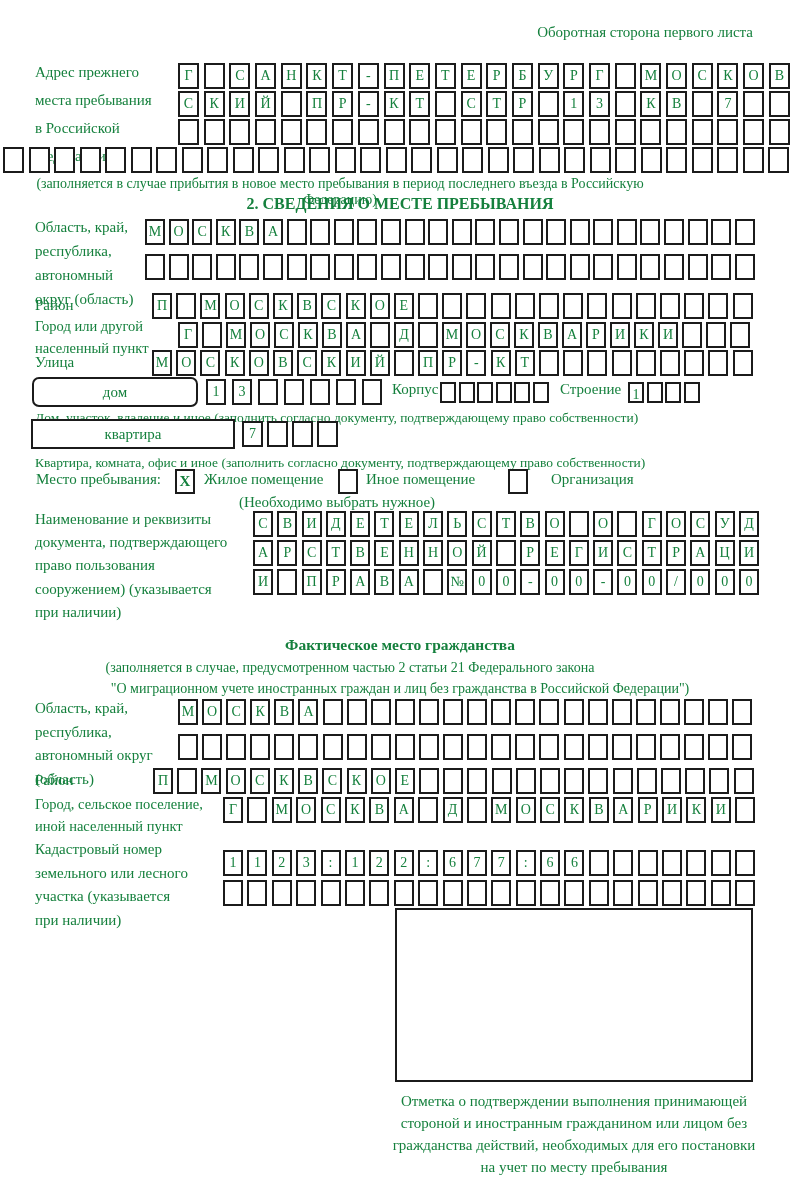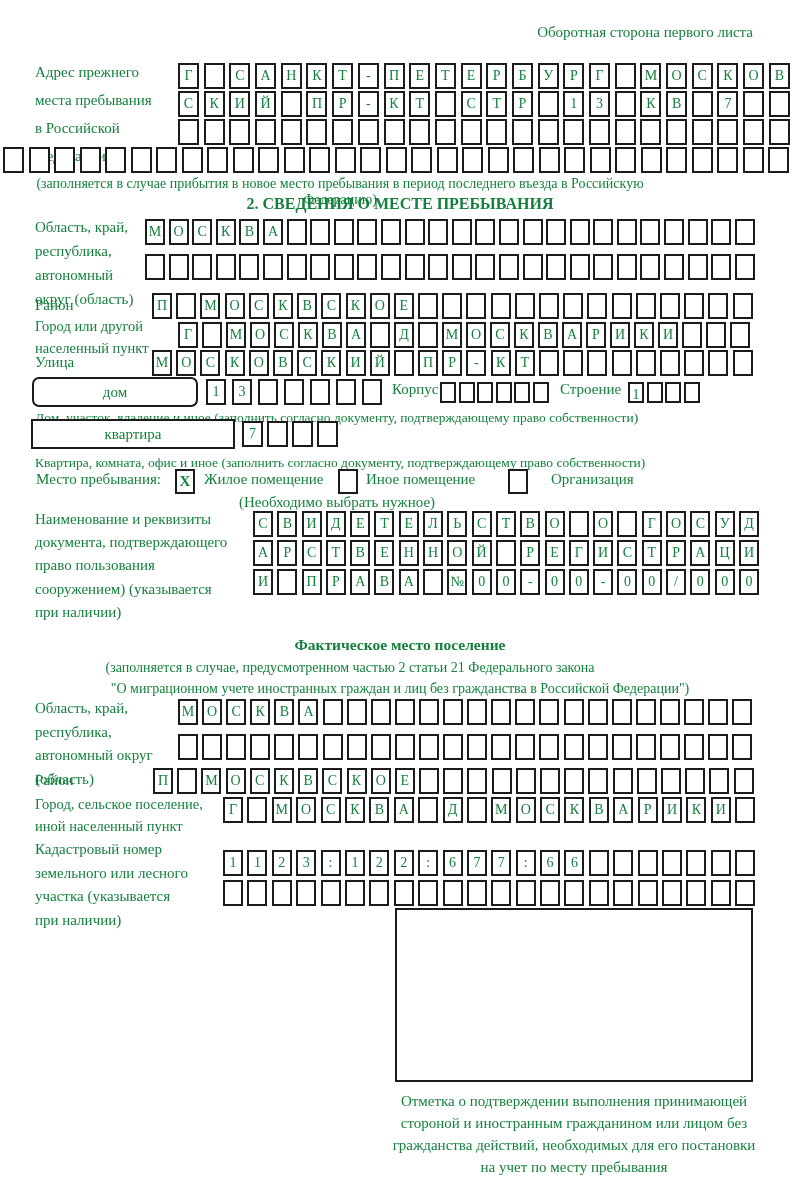--- a/index.html
+++ b/index.html
@@ -420,21 +420,21 @@
       <span class="cell">0</span>
       <span class="cell">-</span>
       <span class="cell">0</span>
       <span class="cell">0</span>
       <span class="cell">/</span>
       <span class="cell">0</span>
       <span class="cell">0</span>
       <span class="cell">0</span>
     </div>
 
-  <div class="title" style="left:0;top:636px;width:800px;font-size:15.5px;">Фактическое место поселение</div>
+  <div class="title" style="left:0;top:636px;width:800px;font-size:15.5px;">Фактическое место гражданства</div>
   <div class="note" style="left:0;top:660px;width:700px;">(заполняется в случае, предусмотренном частью 2 статьи 21 Федерального закона</div>
   <div class="note" style="left:0;top:681px;width:800px;">"О миграционном учете иностранных граждан и лиц без гражданства в Российской Федерации")</div>
 
   <div class="lbl" style="left:35px;top:697px;--lh:23.5px;">
     <div>Область, край,</div>
     <div>республика,</div>
     <div>автономный округ</div>
     <div>(область)</div>
   </div>
   <div class="cellrow" style="left:178px;top:699px;--cw:20px;--mr:4.1px;">

